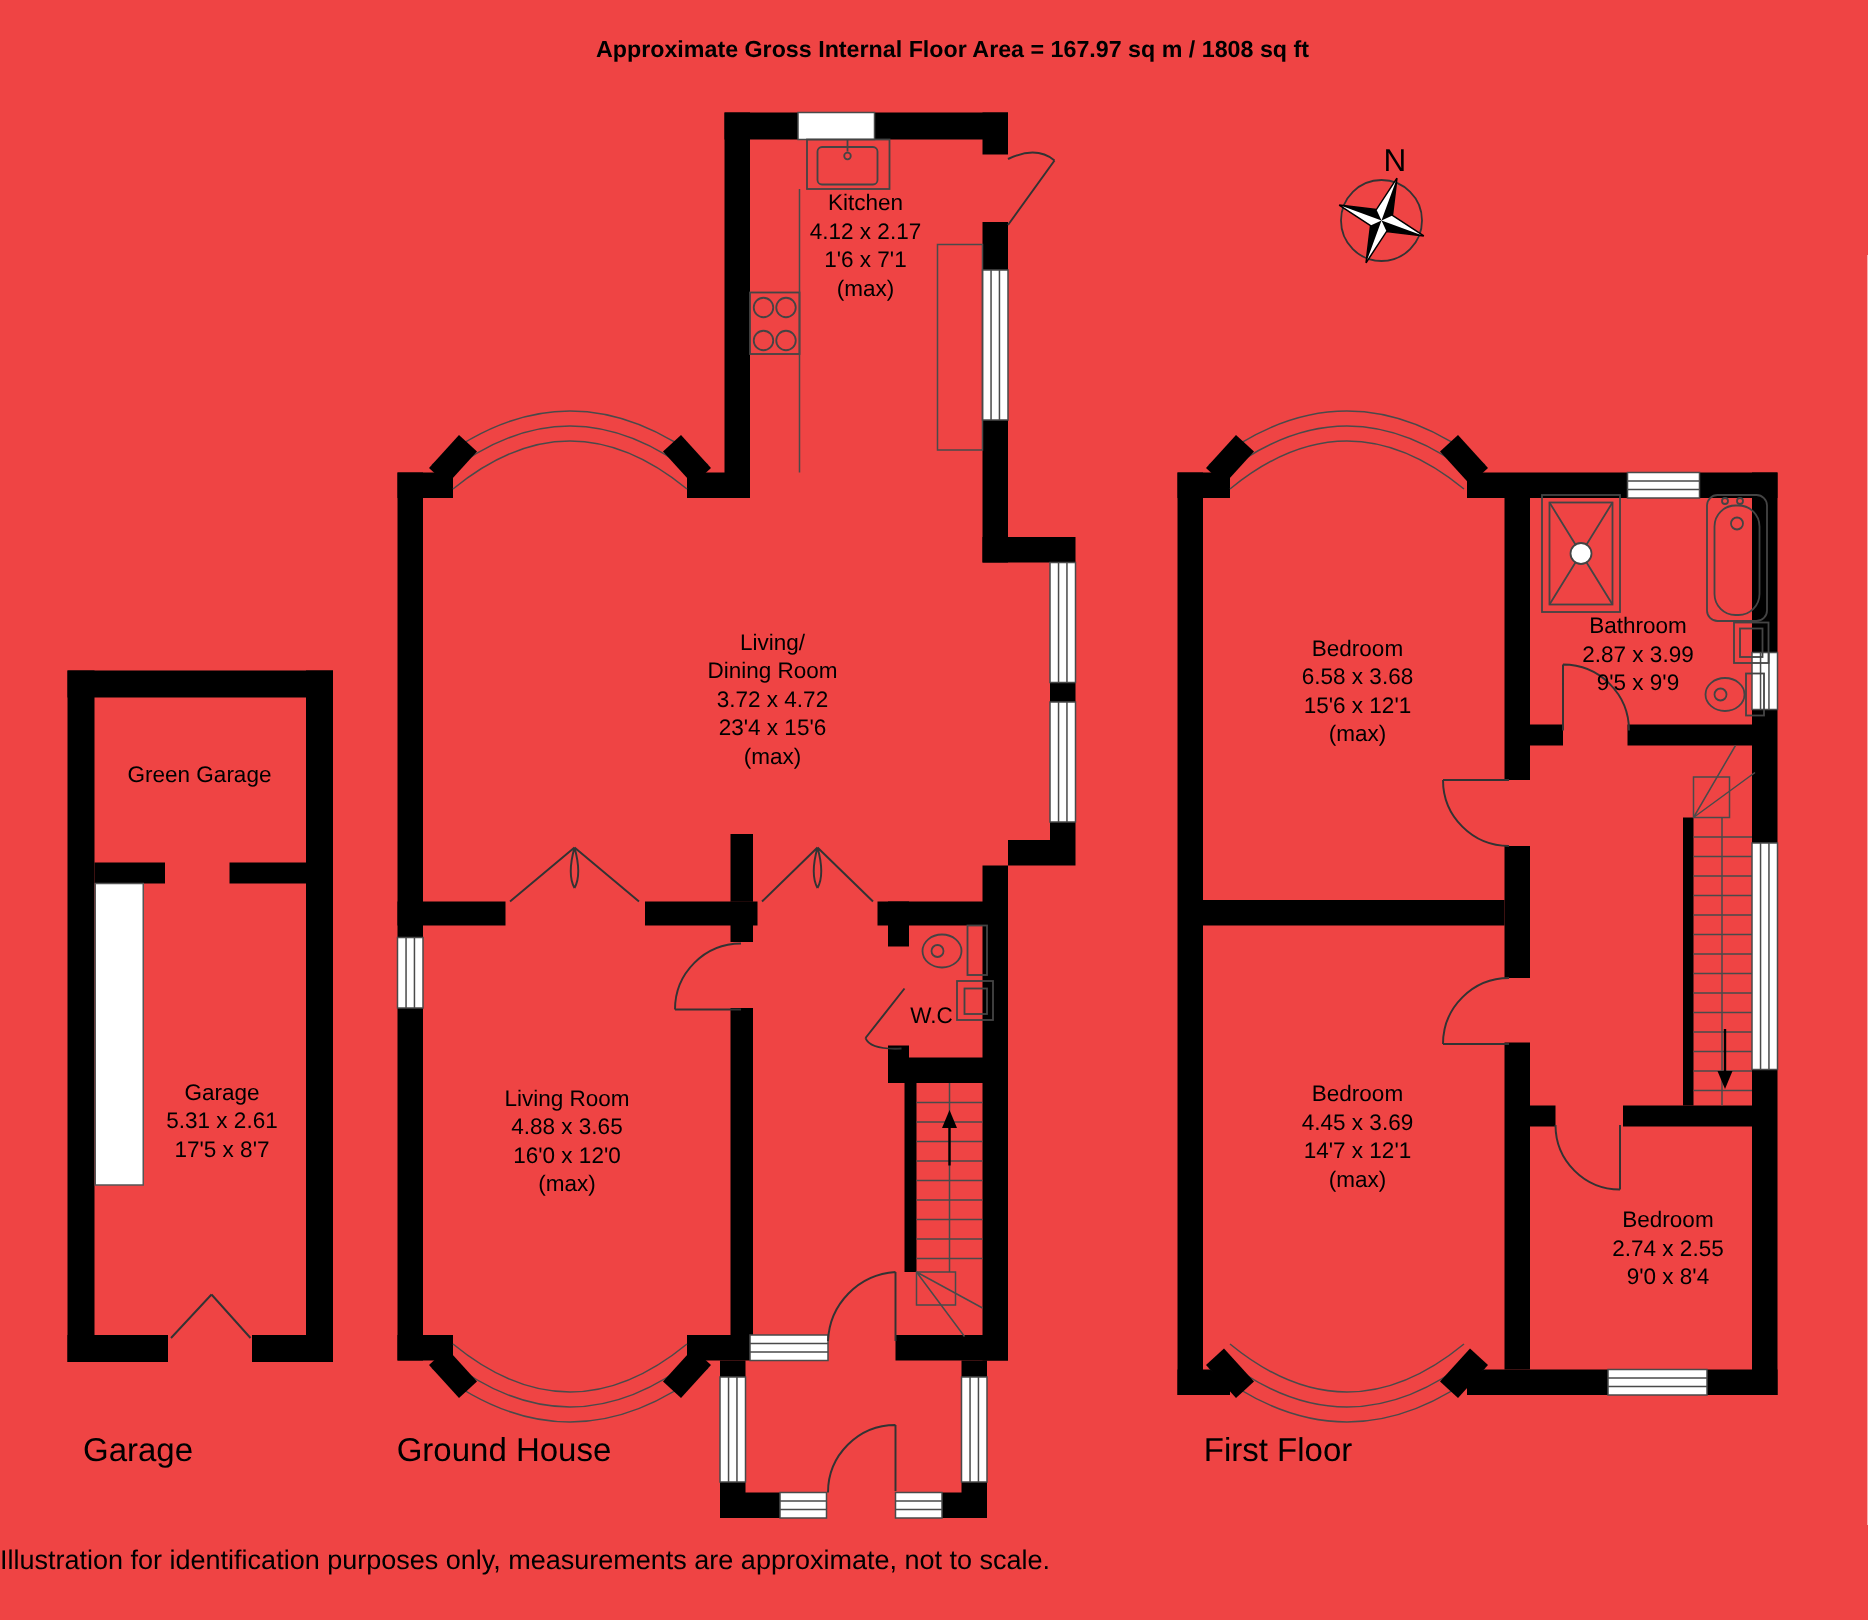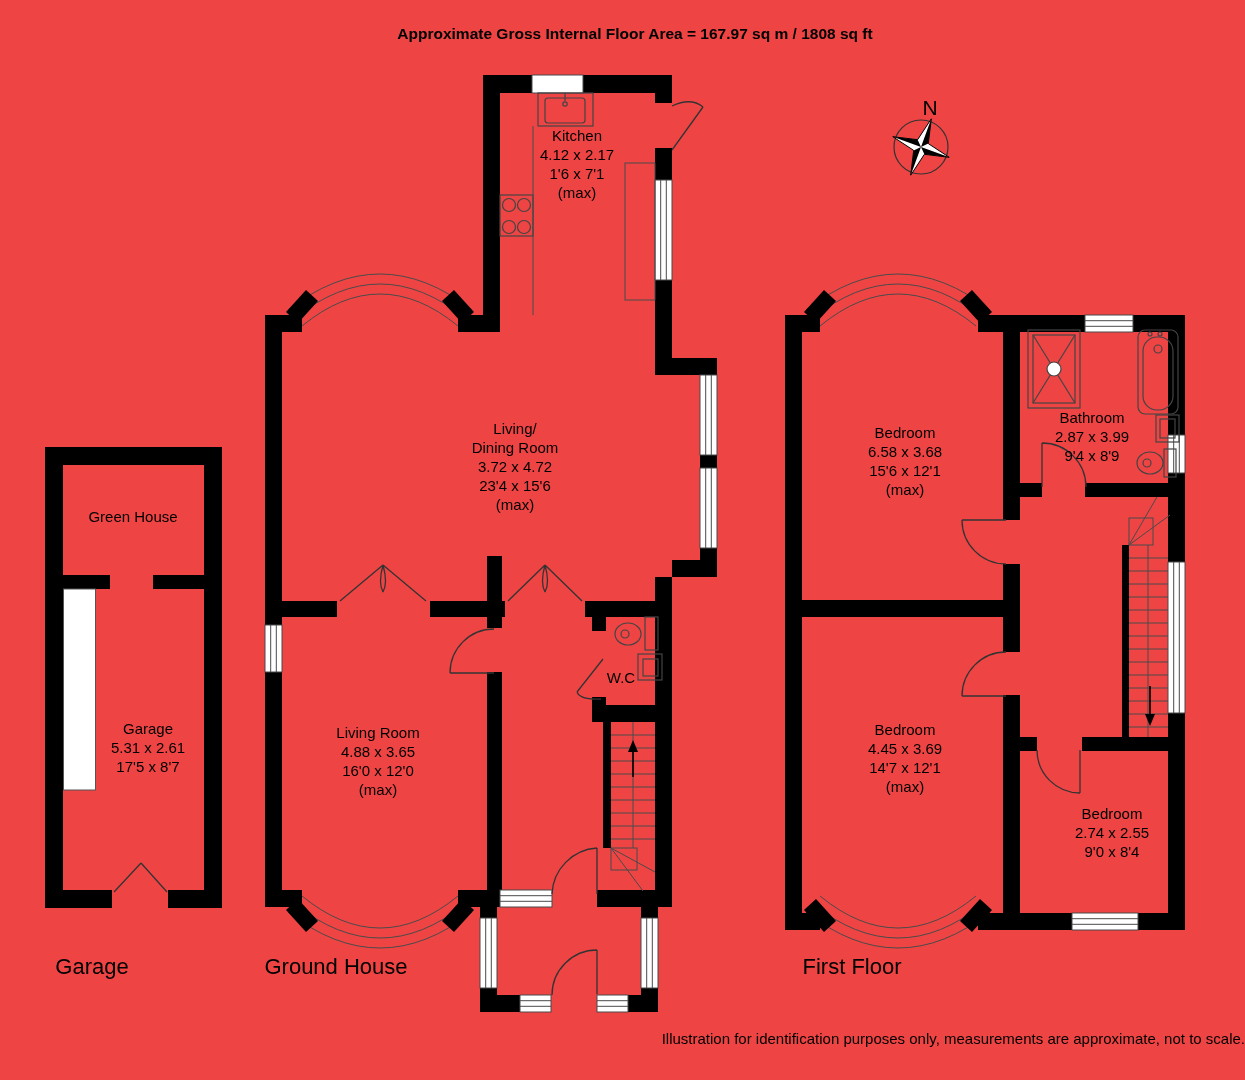--- a/index.html
+++ b/index.html
@@ -9,21 +9,21 @@
   .wl{fill:#000;stroke:none;}
   .w{fill:#fff;stroke:#4a4a4a;stroke-width:1;}
   .ln{stroke:#4a4a4a;fill:none;stroke-width:1;}
   .dr{stroke:#333;fill:none;stroke-width:1.3;}
   .fx{stroke:#444;fill:none;stroke-width:1.2;}
   .lbl{position:absolute;white-space:nowrap;}
   .title{font-weight:bold;font-size:15.5px;transform:translateX(-50%);}
   .room{font-size:15px;line-height:19px;text-align:center;transform:translateX(-50%);}
   .room span{display:block;text-align:center;}
   .floor-lbl{font-size:22px;transform:translateX(-50%);}
-  .disclaimer{left:0;right:0;text-align:right;font-size:15px;}
+  .disclaimer{left:0;right:0;text-align:left;font-size:18px;}
   .north{font-size:21px;transform:translateX(-50%);}
 </style>
 </head>
 <body>
 
 <div id="page">
 
 <svg width="1245" height="1080" viewBox="0 0 1245 1080">
 
   <g>
@@ -305,40 +305,40 @@
     <span>4.88 x 3.65</span>
     <span>16'0 x 12'0</span>
     <span>(max)</span>
   </div>
 
   <div class="lbl room" style="left:621px;top:668px">
     <span>W.C</span>
   </div>
 
   <div class="lbl room" style="left:133px;top:507px">
-    <span>Green House</span>
+    <span>Green Garage</span>
   </div>
 
   <div class="lbl room" style="left:148px;top:719px">
     <span>Garage</span>
     <span>5.31 x 2.61</span>
     <span>17'5 x 8'7</span>
   </div>
 
   <div class="lbl room" style="left:905px;top:423px">
     <span>Bedroom</span>
     <span>6.58 x 3.68</span>
     <span>15'6 x 12'1</span>
     <span>(max)</span>
   </div>
 
   <div class="lbl room" style="left:1092px;top:408px">
     <span>Bathroom</span>
     <span>2.87 x 3.99</span>
-    <span>9'4 x 8'9</span>
+    <span>9'5 x 9'9</span>
   </div>
 
   <div class="lbl room" style="left:905px;top:720px">
     <span>Bedroom</span>
     <span>4.45 x 3.69</span>
     <span>14'7 x 12'1</span>
     <span>(max)</span>
   </div>
 
   <div class="lbl room" style="left:1112px;top:804px">

